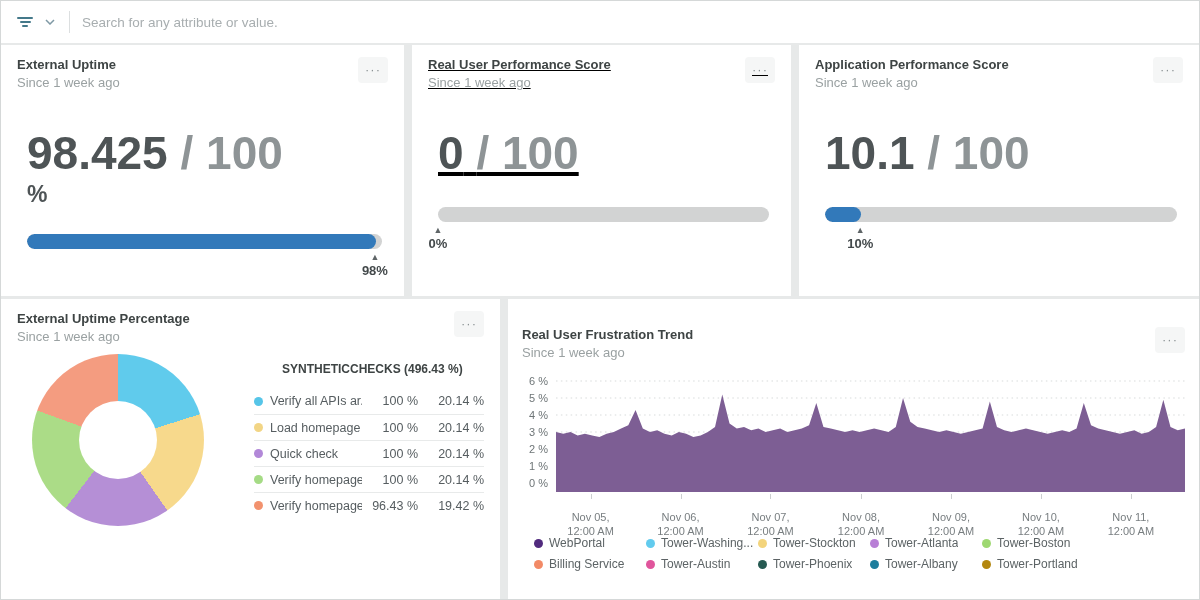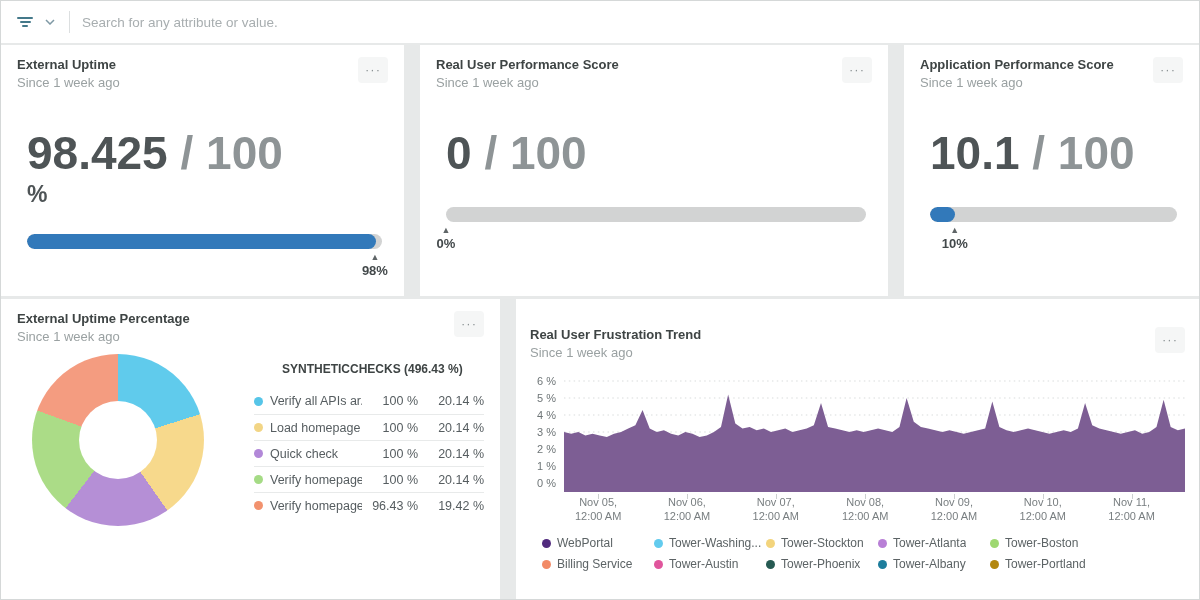--- a/index.html
+++ b/index.html
@@ -10,31 +10,31 @@
   .topbar { height:44px; background:#fff; display:flex; align-items:center; padding:8px 14px; border-bottom:2px solid #e7e9e9; flex:0 0 auto; }
   .filter-icon { width:20px; height:14px; display:flex; flex-direction:column; align-items:center; justify-content:center; gap:2px; cursor:pointer; }
   .filter-icon i { display:block; height:2px; background:#44798a; border-radius:1px; }
   .filter-icon i:nth-child(1){ width:16px; } .filter-icon i:nth-child(2){ width:11px; } .filter-icon i:nth-child(3){ width:6px; }
   .chev { margin-left:10px; display:flex; align-items:center; cursor:pointer; }
   .vdiv { width:1px; height:22px; background:#dcdfe0; margin:0 12px 0 14px; }
   .search { flex:1; border:none; outline:none; font-size:13.5px; color:#4e5456; background:transparent; font-family:inherit; }
   .search::placeholder { color:#a8aeb0; }
 
   
-  .row { display:flex; gap:16px; }
+  .row { display:flex; gap:8px; }
   .row1 { height:276px; margin-top:0; }
   .row2 { flex:1; margin-top:3px;border-radius:16px; }
   .card { background:#fff; padding:12px 16px; position:relative; overflow:hidden; }
   .card-head { display:flex; justify-content:space-between; align-items:flex-start; }
   .card-title { font-size:13px; font-weight:700; color:#3e4444; }
   .card-sub { font-size:13px; color:#9aa1a2; margin-top:3px; }
   .menu-btn { width:30px; height:26px; border:none; border-radius:4px; background:#f5f6f6; color:#8b9294; font-size:13px; letter-spacing:1px; cursor:pointer; line-height:22px; font-family:inherit; }
 
   
-  .c1 { width:403px; } .c2 { width:468px; } .c3 { flex:1; }
+  .c1 { width:403px; } .c2 { width:379px;text-decoration:underline; } .c3 { flex:1; }
   .metric { margin-left:10px; margin-right:6px;margin-top:38px; }
   .big { font-size:46px; font-weight:700; color:#4e5456; line-height:1.1; margin-top:22px; white-space:nowrap; }
   .no-unit .big { margin-top:36px; }
   .big .den { color:#8e9496; }
   .unit { font-size:23px; font-weight:700; color:#4e5456; margin-top:2px; }
   .gauge { position:relative; margin-top:26px; height:15px; }
   .no-unit .gauge { margin-top:28px; }
   .track { height:15px; background:#d2d3d3; border-radius:8px; overflow:hidden; }
   .fill { height:100%; background:#3279ba; border-radius:8px; }
   .marker { position:absolute; top:19px; transform:translateX(-50%); display:flex; flex-direction:column; align-items:center; line-height:1; }
@@ -56,21 +56,21 @@
 
   
   .c5 { flex:1; padding:28px 14px; }
   .trend-chart { display:flex; margin-top:14px; height:118px; }
   .ylabels { width:34px; position:relative; flex:0 0 auto; }
   .ylabels div { position:absolute; right:8px; font-size:11px; color:#6e7577; white-space:nowrap; }
   .plot { flex:1; position:relative; }
   .plot svg { position:absolute; inset:0; width:100%; height:100%; }
   .xaxis { position:relative; margin-left:34px; height:36px; }
   .xaxis .xtick { position:absolute; top:2px; width:1px; height:5px; background:#ccd0d0; }
-  .xaxis .xlabel { position:absolute; top:3px; transform:translateX(-50%); font-size:11px; color:#787e80; text-align:center; line-height:1.3; white-space:nowrap; }
+  .xaxis .xlabel { position:absolute; top:18px; transform:translateX(-50%); font-size:11px; color:#787e80; text-align:center; line-height:1.3; white-space:nowrap; }
   .trend-legend { display:flex; flex-wrap:wrap; margin:8px 0 0 12px; row-gap:7px; }
   .tl-item { flex:0 0 112px; display:flex; align-items:center; font-size:12px; color:#5c6365; overflow:hidden; cursor:pointer; }
   .tl-dot { width:9px; height:9px; border-radius:50%; margin-right:6px; flex:0 0 auto; }
   .tl-label { white-space:nowrap; overflow:hidden; }
 </style>
 </head>
 <body>
 
 <div class="page">
 

